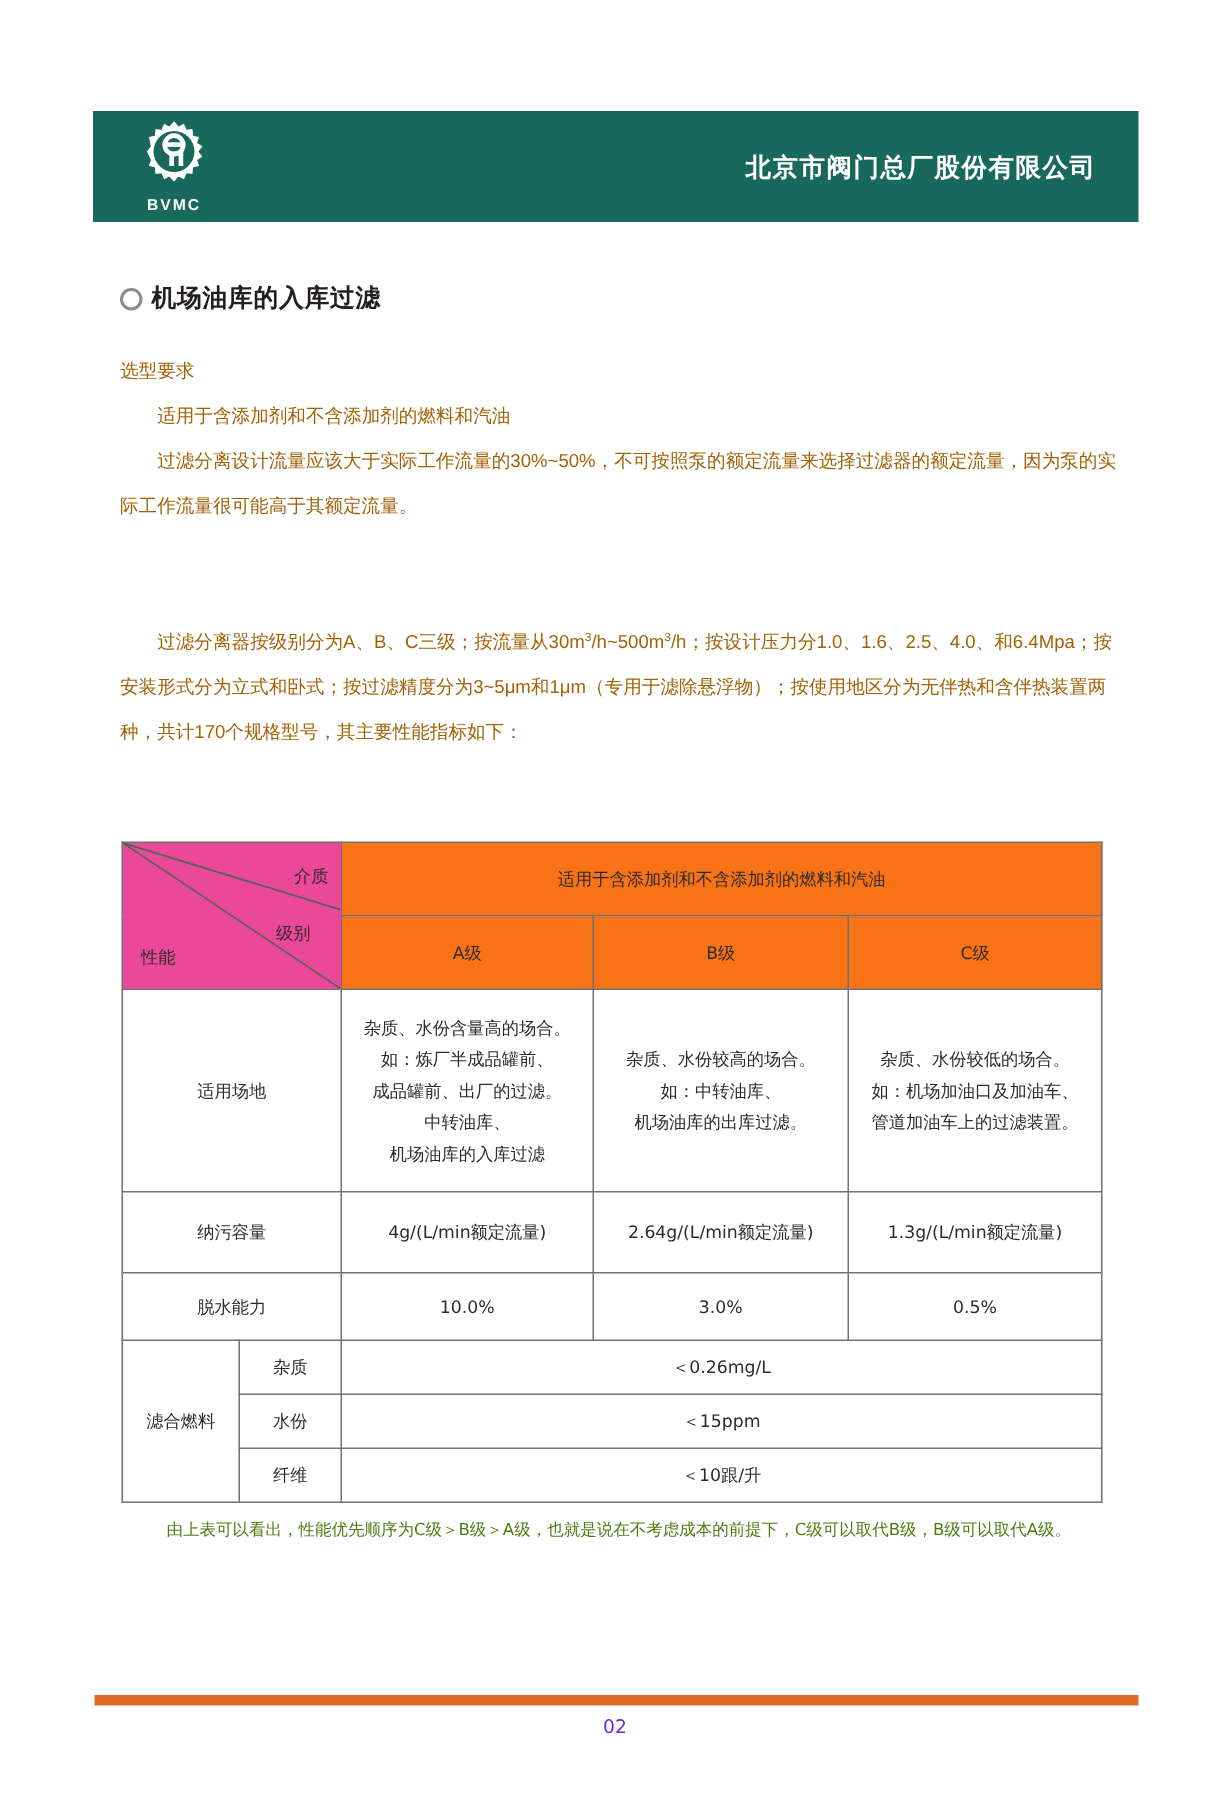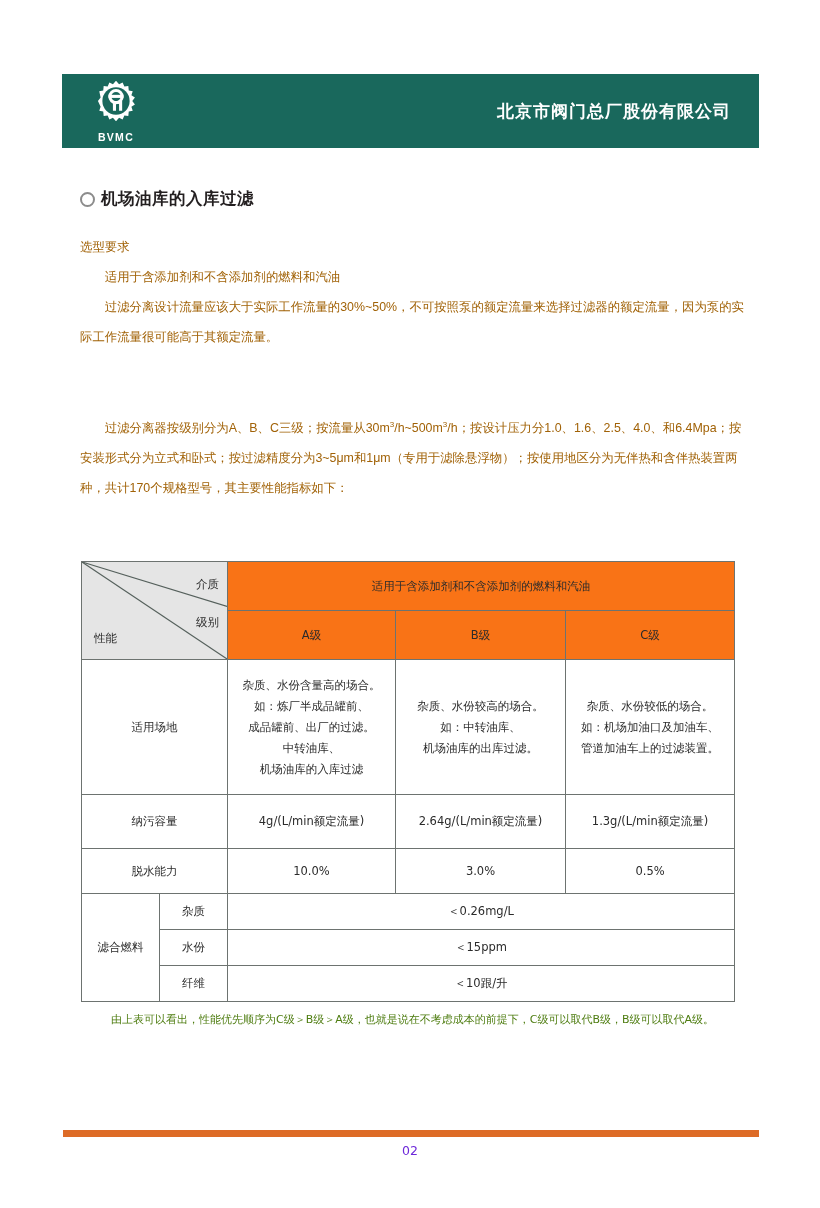--- a/index.html
+++ b/index.html
@@ -107,26 +107,26 @@
     padding: 7px 9px;
     vertical-align: middle;
     text-align: center;
     line-height: 21px;
   }
   .hdr { background: #f97316; }
   .corner-cell {
     position: relative;
     height: 83px;
     padding: 0;
-    background: #e5e5e5;
+    background: #ec4899;
   }
   .corner-svg { position: absolute; inset: 0; width: 100%; height: 100%; }
   .corner-lbl { position: absolute; font-size: 11.5px; color: #2b2b2b; }
   .lbl-media  { right: 8px;  top: 12px; }
-  .lbl-grade  { right: 8px;  top: 50px; }
+  .lbl-grade  { right: 20px;  top: 50px; }
   .lbl-perf   { left: 12px;  bottom: 10px; }
   .cell-left { text-align: left; }
   .row-tall td { height: 120px; vertical-align: middle; }
 
   
   .closing {
     position: absolute;
     left: 80px;
     top: 1005px;
     width: 664px;

